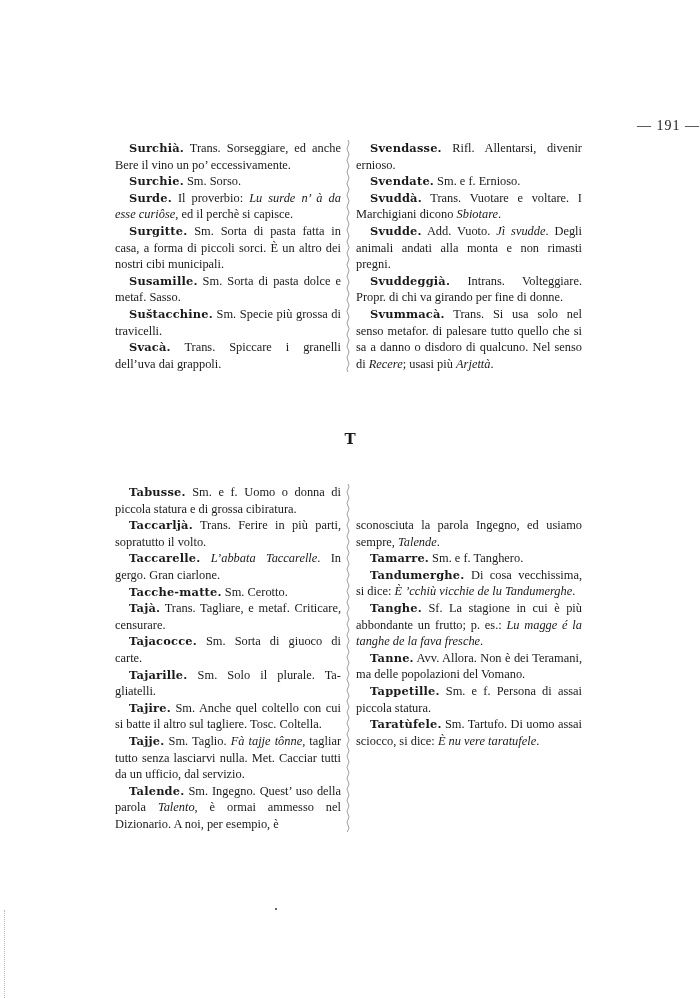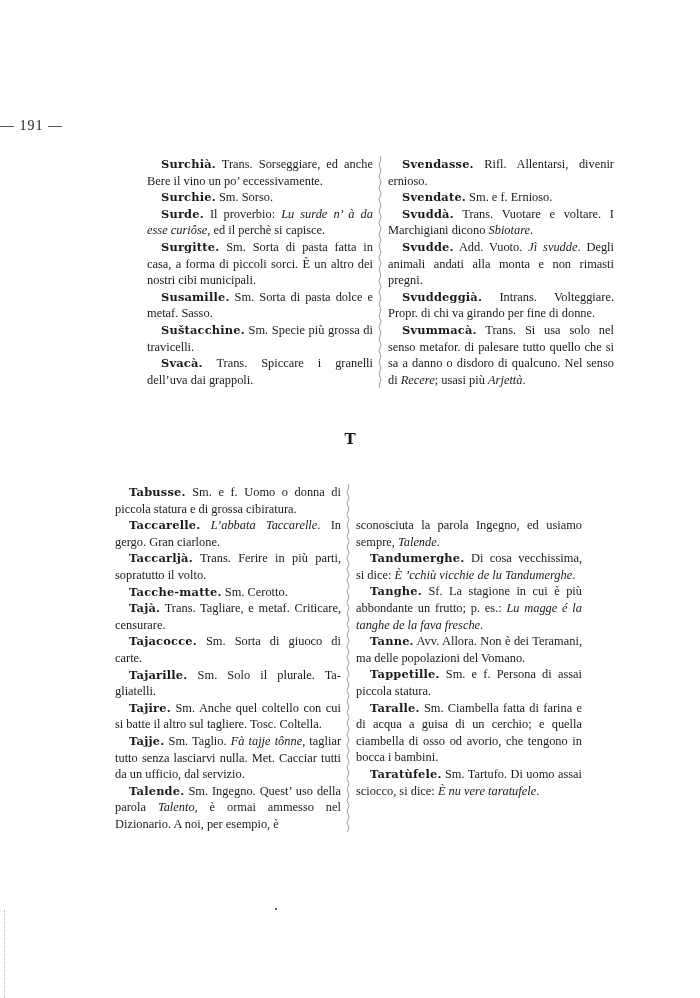--- a/index.html
+++ b/index.html
@@ -1,21 +1,21 @@
 <!DOCTYPE html>
 <html><head>
   <meta charset="utf-8">
   <style>
     html, body { margin: 0; padding: 0; background: #ffffff; }
     body { width: 700px; height: 998px; position: relative; overflow: hidden;
            font-family: "Liberation Serif", "DejaVu Serif", serif; color: #1a1a1a; }
-    .page-number { position: absolute; top: 118px; left: 0; width: 700px; text-align: left;
+    .page-number { position: absolute; top: 118px; left: 0; width: 700px; text-align: right;
                    font-size: 14px; letter-spacing: 1px; }
     .block { position: absolute; left: 115px; width: 470px; display: flex; }
-    .block.top { top: 156px; margin-left: 32px; }
+    .block.top { top: 140px; }
     .block.bottom { top: 484px; }
     .col { width: 226px; font-size: 12.4px; line-height: 16.6px; text-align: justify; hyphens: manual; }
     .col.left { padding-right: 4px; }
     .col.right { padding-left: 5px; }
     .divider { width: 6px; flex: none; position: relative; }
     .divider svg { position: absolute; left: 0; top: 0; width: 6px; height: 100%; }
     .entry { margin: 0; text-indent: 14px; }
     .entry.cont { text-indent: 0; margin-top: 33px; }
     .hw { font-family: "DejaVu Serif", serif; font-weight: bold; font-size: 11.4px; letter-spacing: 0.2px; }
     .ex { font-style: italic; }
@@ -53,40 +53,40 @@
       <p class="entry"><span class="hw">Svuddeggià.</span><span> Intrans. Volteggiare. Propr. di chi va girando per fine di donne.</span></p>
       <p class="entry"><span class="hw">Svummacà.</span><span> Trans. Si usa solo nel senso metafor. di palesare tutto quello che si sa a danno o disdoro di qualcuno. Nel senso di </span><span class="ex">Recere</span><span>; usasi più </span><span class="ex">Arjettà</span><span>.</span></p>
     </div>
 </div>
 
 <div class="section-letter">T</div>
 
 <div class="block bottom">
   <div class="col left" id="bottom-left">
       <p class="entry"><span class="hw">Tabusse.</span><span> Sm. e f. Uomo o donna di piccola statura e di grossa cibi­ratura.</span></p>
+      <p class="entry"><span class="hw">Taccarljà.</span><span> Trans. Ferire in più parti, sopratutto il volto.</span></p>
       <p class="entry"><span class="hw">Taccarelle.</span><span> </span><span class="ex">L’abbata Taccarelle</span><span>. In gergo. Gran ciarlone.</span></p>
-      <p class="entry"><span class="hw">Taccarljà.</span><span> Trans. Ferire in più parti, sopratutto il volto.</span></p>
       <p class="entry"><span class="hw">Tacche-matte.</span><span> Sm. Cerotto.</span></p>
       <p class="entry"><span class="hw">Tajà.</span><span> Trans. Tagliare, e metaf. Cri­ticare, censurare.</span></p>
       <p class="entry"><span class="hw">Tajacocce.</span><span> Sm. Sorta di giuoco di carte.</span></p>
       <p class="entry"><span class="hw">Tajarille.</span><span> Sm. Solo il plurale. Ta­gliatelli.</span></p>
       <p class="entry"><span class="hw">Tajire.</span><span> Sm. Anche quel coltello con cui si batte il altro sul tagliere. Tosc. Coltella.</span></p>
       <p class="entry"><span class="hw">Tajje.</span><span> Sm. Taglio. </span><span class="ex">Fà tajje tônne</span><span>, tagliar tutto senza lasciarvi nulla. Met. Cacciar tutti da un ufficio, dal servizio.</span></p>
       <p class="entry"><span class="hw">Talende.</span><span> Sm. Ingegno. Quest’ uso della parola </span><span class="ex">Talento</span><span>, è ormai ammesso nel Dizionario. A noi, per esempio, è</span></p>
     </div>
   <div class="divider">
     <svg viewBox="0 0 6 380" preserveAspectRatio="none">
         <path d="M3 0 Q5 3 3 6 Q1 9 3 12 Q5 15 3 18 Q1 21 3 24 Q5 27 3 30 Q1 33 3 36 Q5 39 3 42 Q1 45 3 48 Q5 51 3 54 Q1 57 3 60 Q5 63 3 66 Q1 69 3 72 Q5 75 3 78 Q1 81 3 84 Q5 87 3 90 Q1 93 3 96 Q5 99 3 102 Q1 105 3 108 Q5 111 3 114 Q1 117 3 120 Q5 123 3 126 Q1 129 3 132 Q5 135 3 138 Q1 141 3 144 Q5 147 3 150 Q1 153 3 156 Q5 159 3 162 Q1 165 3 168 Q5 171 3 174 Q1 177 3 180 Q5 183 3 186 Q1 189 3 192 Q5 195 3 198 Q1 201 3 204 Q5 207 3 210 Q1 213 3 216 Q5 219 3 222 Q1 225 3 228 Q5 231 3 234 Q1 237 3 240 Q5 243 3 246 Q1 249 3 252 Q5 255 3 258 Q1 261 3 264 Q5 267 3 270 Q1 273 3 276 Q5 279 3 282 Q1 285 3 288 Q5 291 3 294 Q1 297 3 300 Q5 303 3 306 Q1 309 3 312 Q5 315 3 318 Q1 321 3 324 Q5 327 3 330 Q1 333 3 336 Q5 339 3 342 Q1 345 3 348 Q5 351 3 354 Q1 357 3 360 Q5 363 3 366 Q1 369 3 372 Q5 375 3 378 Q1 379 3 380" fill="none" stroke="#555" stroke-width="0.6"></path>
       </svg>
   </div>
   <div class="col right" id="bottom-right">
       <p class="entry cont"><span>sconosciuta la parola Ingegno, ed u­siamo sempre, </span><span class="ex">Talende</span><span>.</span></p>
+      <p class="entry"><span class="hw">Tamarre.</span><span> Sm. e f. Tanghero.</span></p>
       <p class="entry"><span class="hw">Tandumerghe.</span><span> Di cosa vecchis­sima, si dice: </span><span class="ex">È ’cchiù vicchie de lu Tan­dumerghe</span><span>.</span></p>
       <p class="entry"><span class="hw">Tanghe.</span><span> Sf. La stagione in cui è più abbondante un frutto; p. es.: </span><span class="ex">Lu magge é la tanghe de la fava fresche</span><span>.</span></p>
       <p class="entry"><span class="hw">Tanne.</span><span> Avv. Allora. Non è dei Te­ramani, ma delle popolazioni del Vo­mano.</span></p>
       <p class="entry"><span class="hw">Tappetille.</span><span> Sm. e f. Persona di as­sai piccola statura.</span></p>
-      <p class="entry"><span class="hw">Taralle.</span><span> Sm. Ciambella fatta di fa­rina e di acqua a guisa di un cerchio; e quella ciambella di osso od avorio, che tengono in bocca i bambini.</span></p>
       <p class="entry"><span class="hw">Taratùfele.</span><span> Sm. Tartufo. Di uomo assai sciocco, si dice: </span><span class="ex">È nu vere tara­tufele</span><span>.</span></p>
     </div>
 </div>
 
 <div class="speck"></div>
 <div class="margin-mark"></div>
 
 </body></html>

